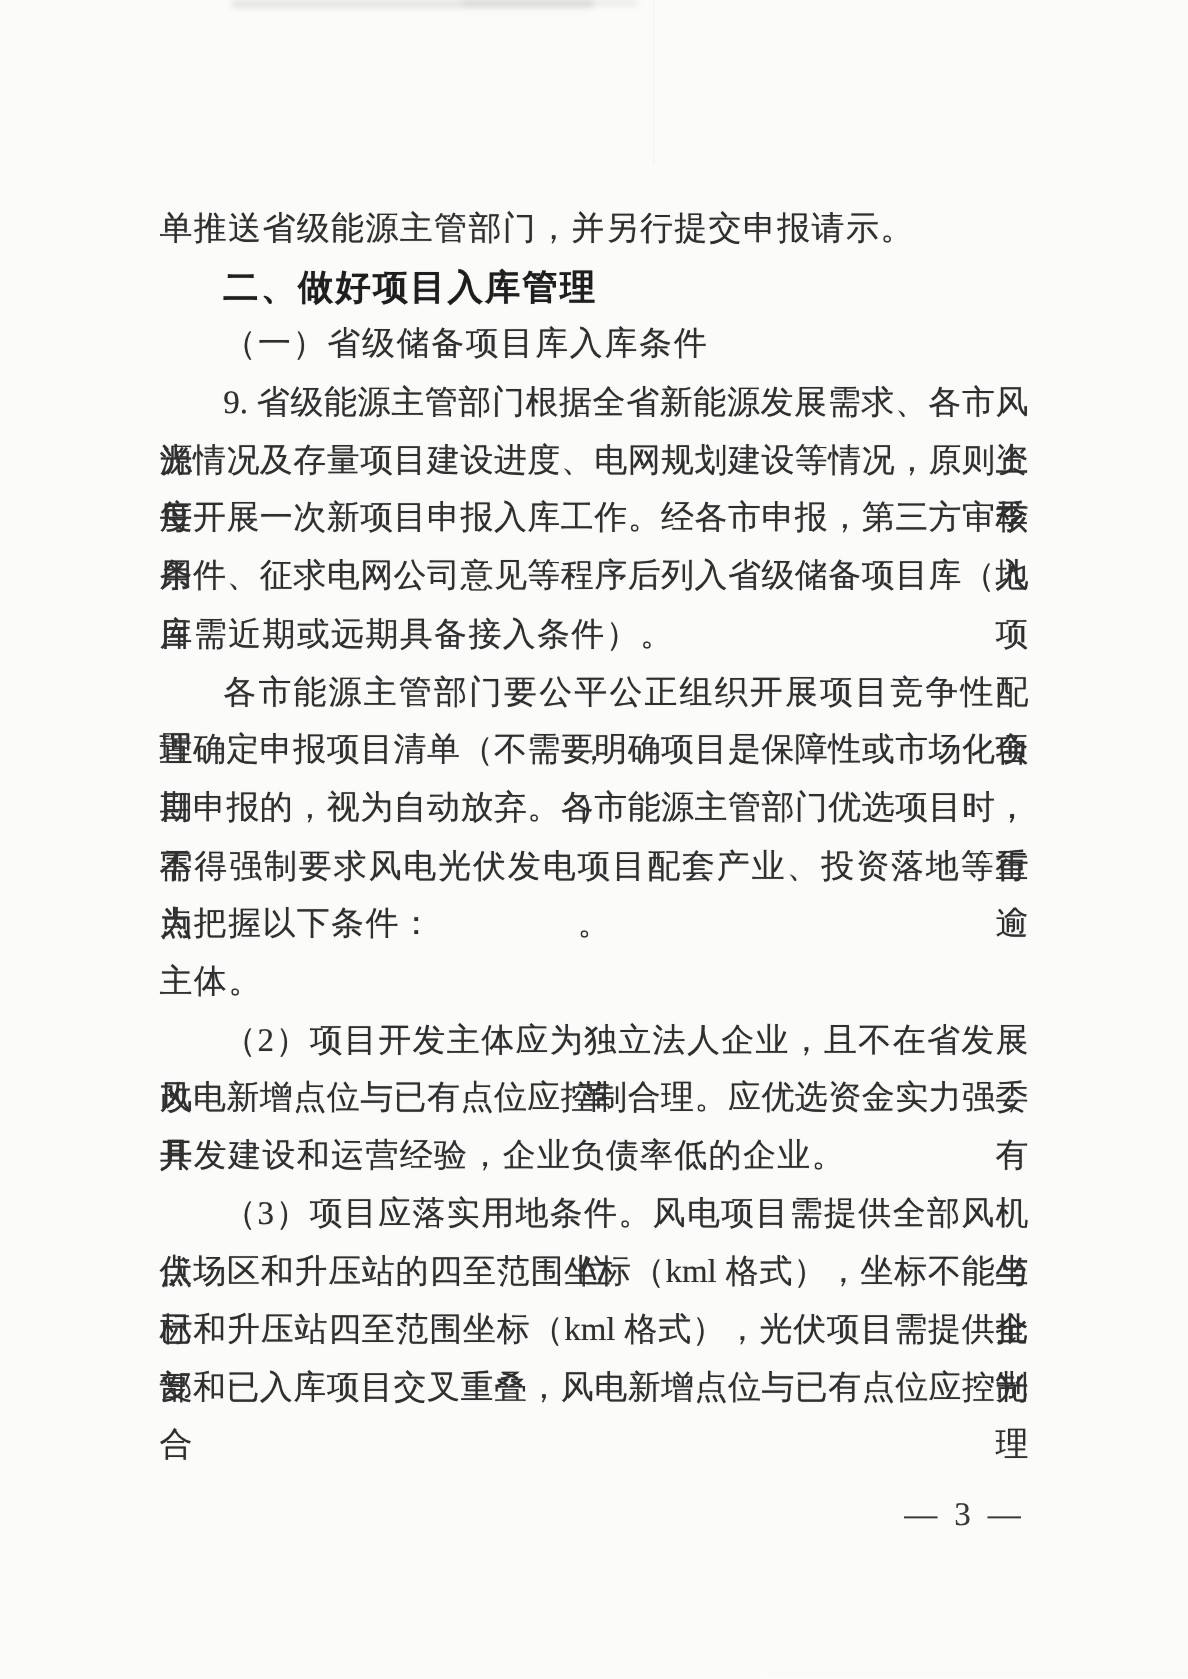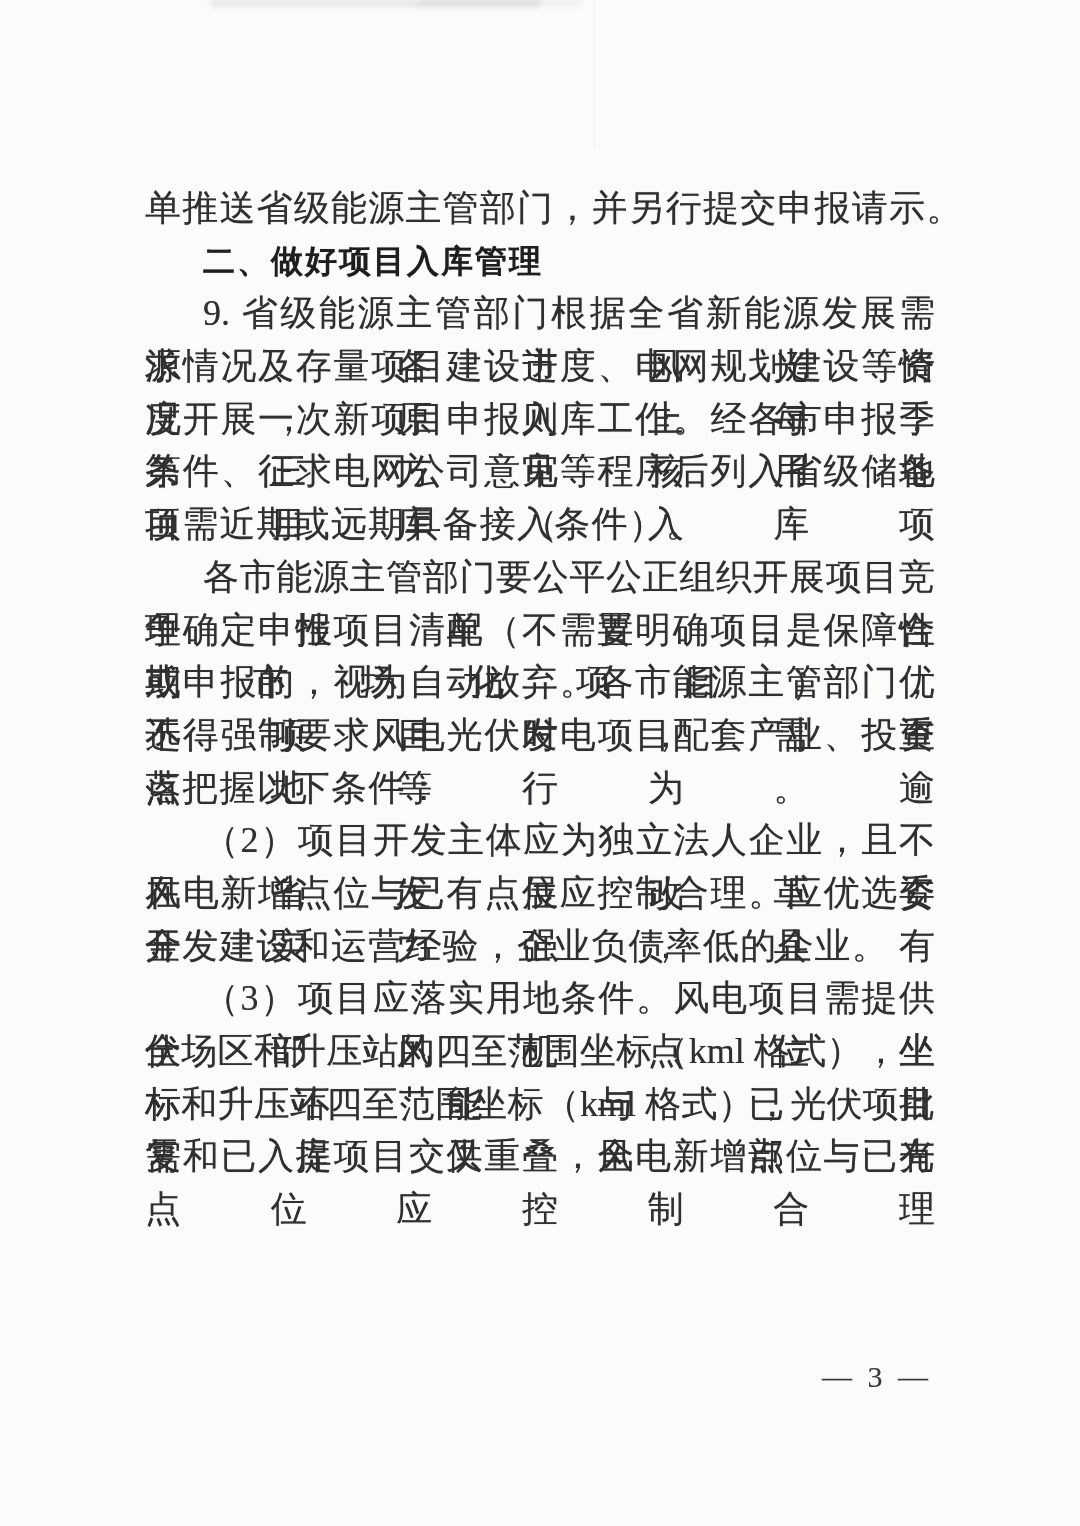--- a/index.html
+++ b/index.html
@@ -26,21 +26,21 @@
     position:absolute;left:594px;top:0;width:1px;height:150px;
     background:rgba(0,0,0,0.035);
   }
   .doc-body{
     position:absolute;left:145px;top:182px;width:790px;
     color:#2f2f2f;
     text-shadow:0 0 0.7px rgba(55,55,55,0.55);
   }
   .line{
     height:52.7px;line-height:52.7px;
-    font-size:36px;
+    font-size:30px;
     white-space:nowrap;
     letter-spacing:1.2px;
     overflow:visible;
   }
   .line.fill{
     white-space:normal;
     text-align:justify;
     text-align-last:justify;
     letter-spacing:0;
   }
@@ -67,30 +67,32 @@
 <body>
 
 <div class="page">
   <div class="top-smudge"></div>
   <div class="top-smudge2"></div>
   <div class="seam"></div>
 
   <div class="doc-body">
     <div class="line">单推送省级能源主管部门，并另行提交申报请示。</div>
     <div class="line heading indent">二、做好项目入库管理</div>
+    <div class="line sub indent">（一）省级储备项目库入库条件</div>
     <div class="line indent fill">9. 省级能源主管部门根据全省新能源发展需求、各市风光资</div>
     <div class="line fill">源情况及存量项目建设进度、电网规划建设等情况，原则上每季</div>
     <div class="line fill">度开展一次新项目申报入库工作。经各市申报，第三方审核用地</div>
     <div class="line fill">条件、征求电网公司意见等程序后列入省级储备项目库（入库项</div>
     <div class="line">目需近期或远期具备接入条件）。</div>
     <div class="line indent fill">各市能源主管部门要公平公正组织开展项目竞争性配置，合</div>
     <div class="line fill">理确定申报项目清单（不需要明确项目是保障性或市场化项目），</div>
     <div class="line fill">期申报的，视为自动放弃。各市能源主管部门优选项目时，需重</div>
     <div class="line fill">不得强制要求风电光伏发电项目配套产业、投资落地等行为。逾</div>
     <div class="line">点把握以下条件：</div>
+    <div class="line">主体。</div>
     <div class="line indent fill">（2）项目开发主体应为独立法人企业，且不在省发展改革委</div>
     <div class="line fill">风电新增点位与已有点位应控制合理。应优选资金实力强，具有</div>
     <div class="line">开发建设和运营经验，企业负债率低的企业。</div>
     <div class="line indent fill">（3）项目应落实用地条件。风电项目需提供全部风机点位坐</div>
     <div class="line fill">伏场区和升压站的四至范围坐标（kml 格式），坐标不能与已批</div>
     <div class="line fill">标和升压站四至范围坐标（kml 格式），光伏项目需提供全部光</div>
     <div class="line fill">复和已入库项目交叉重叠，风电新增点位与已有点位应控制合理</div>
   </div>
 
   <div class="pagenum">— 3 —</div>

